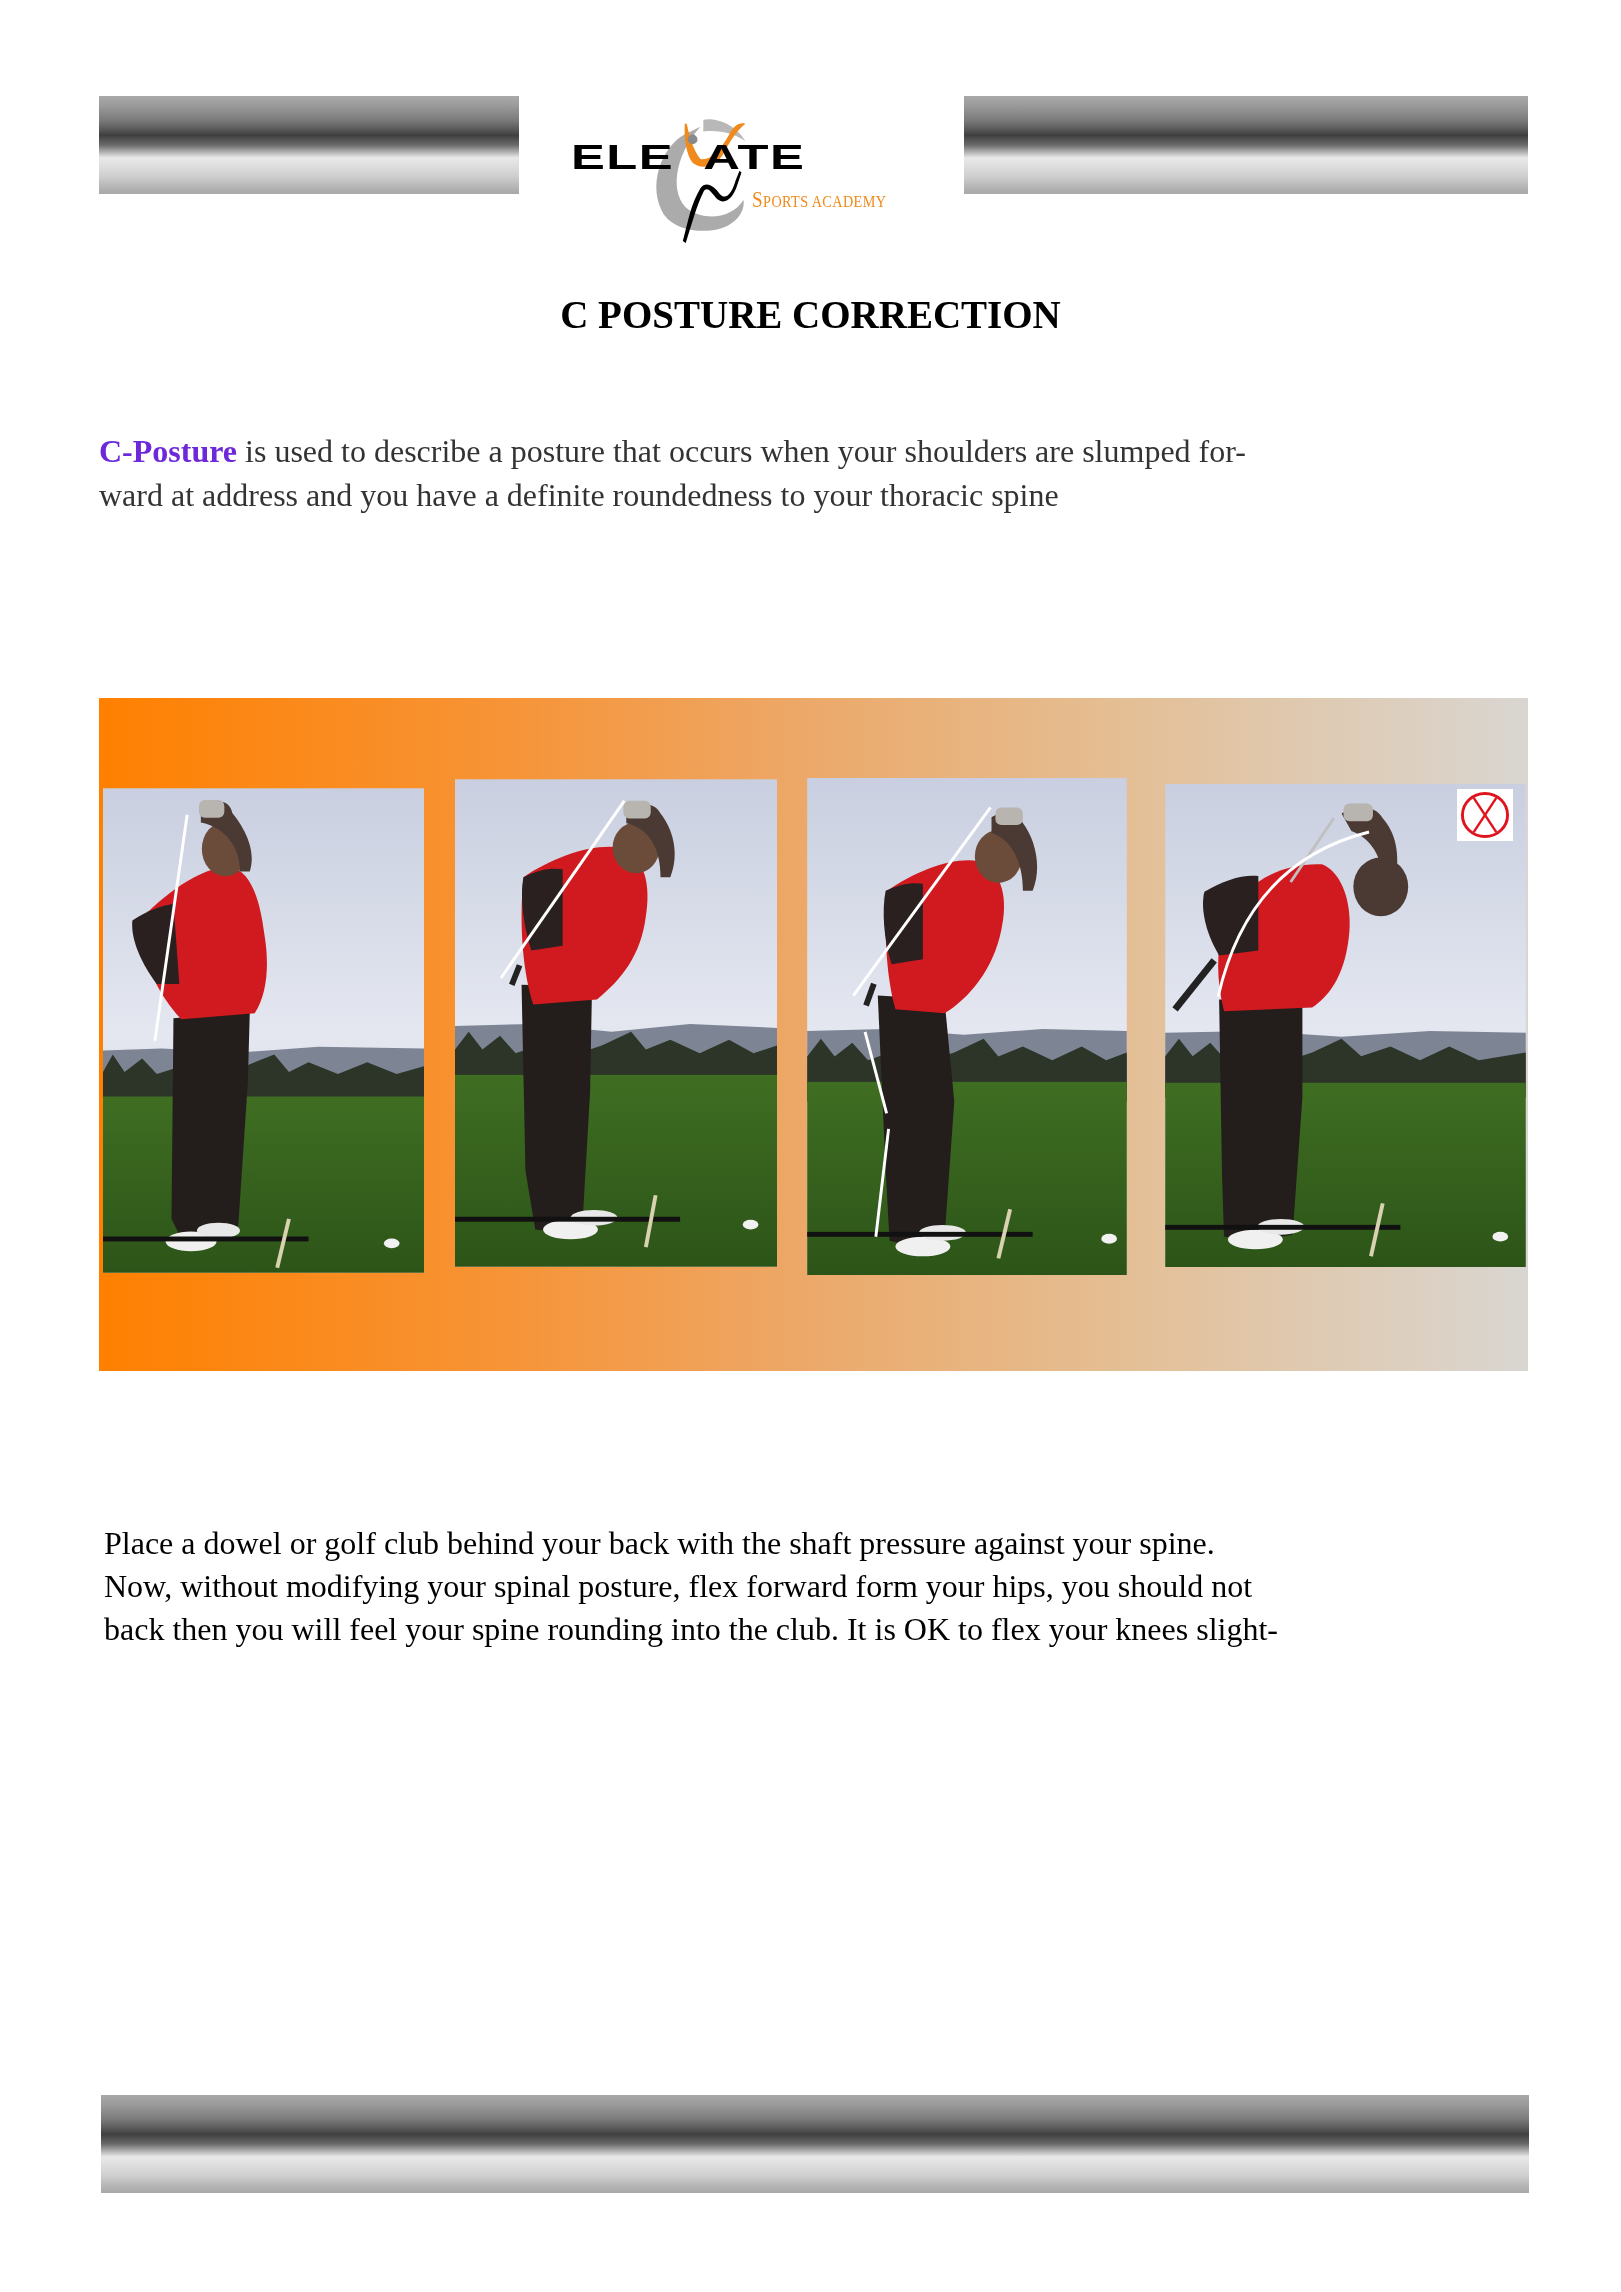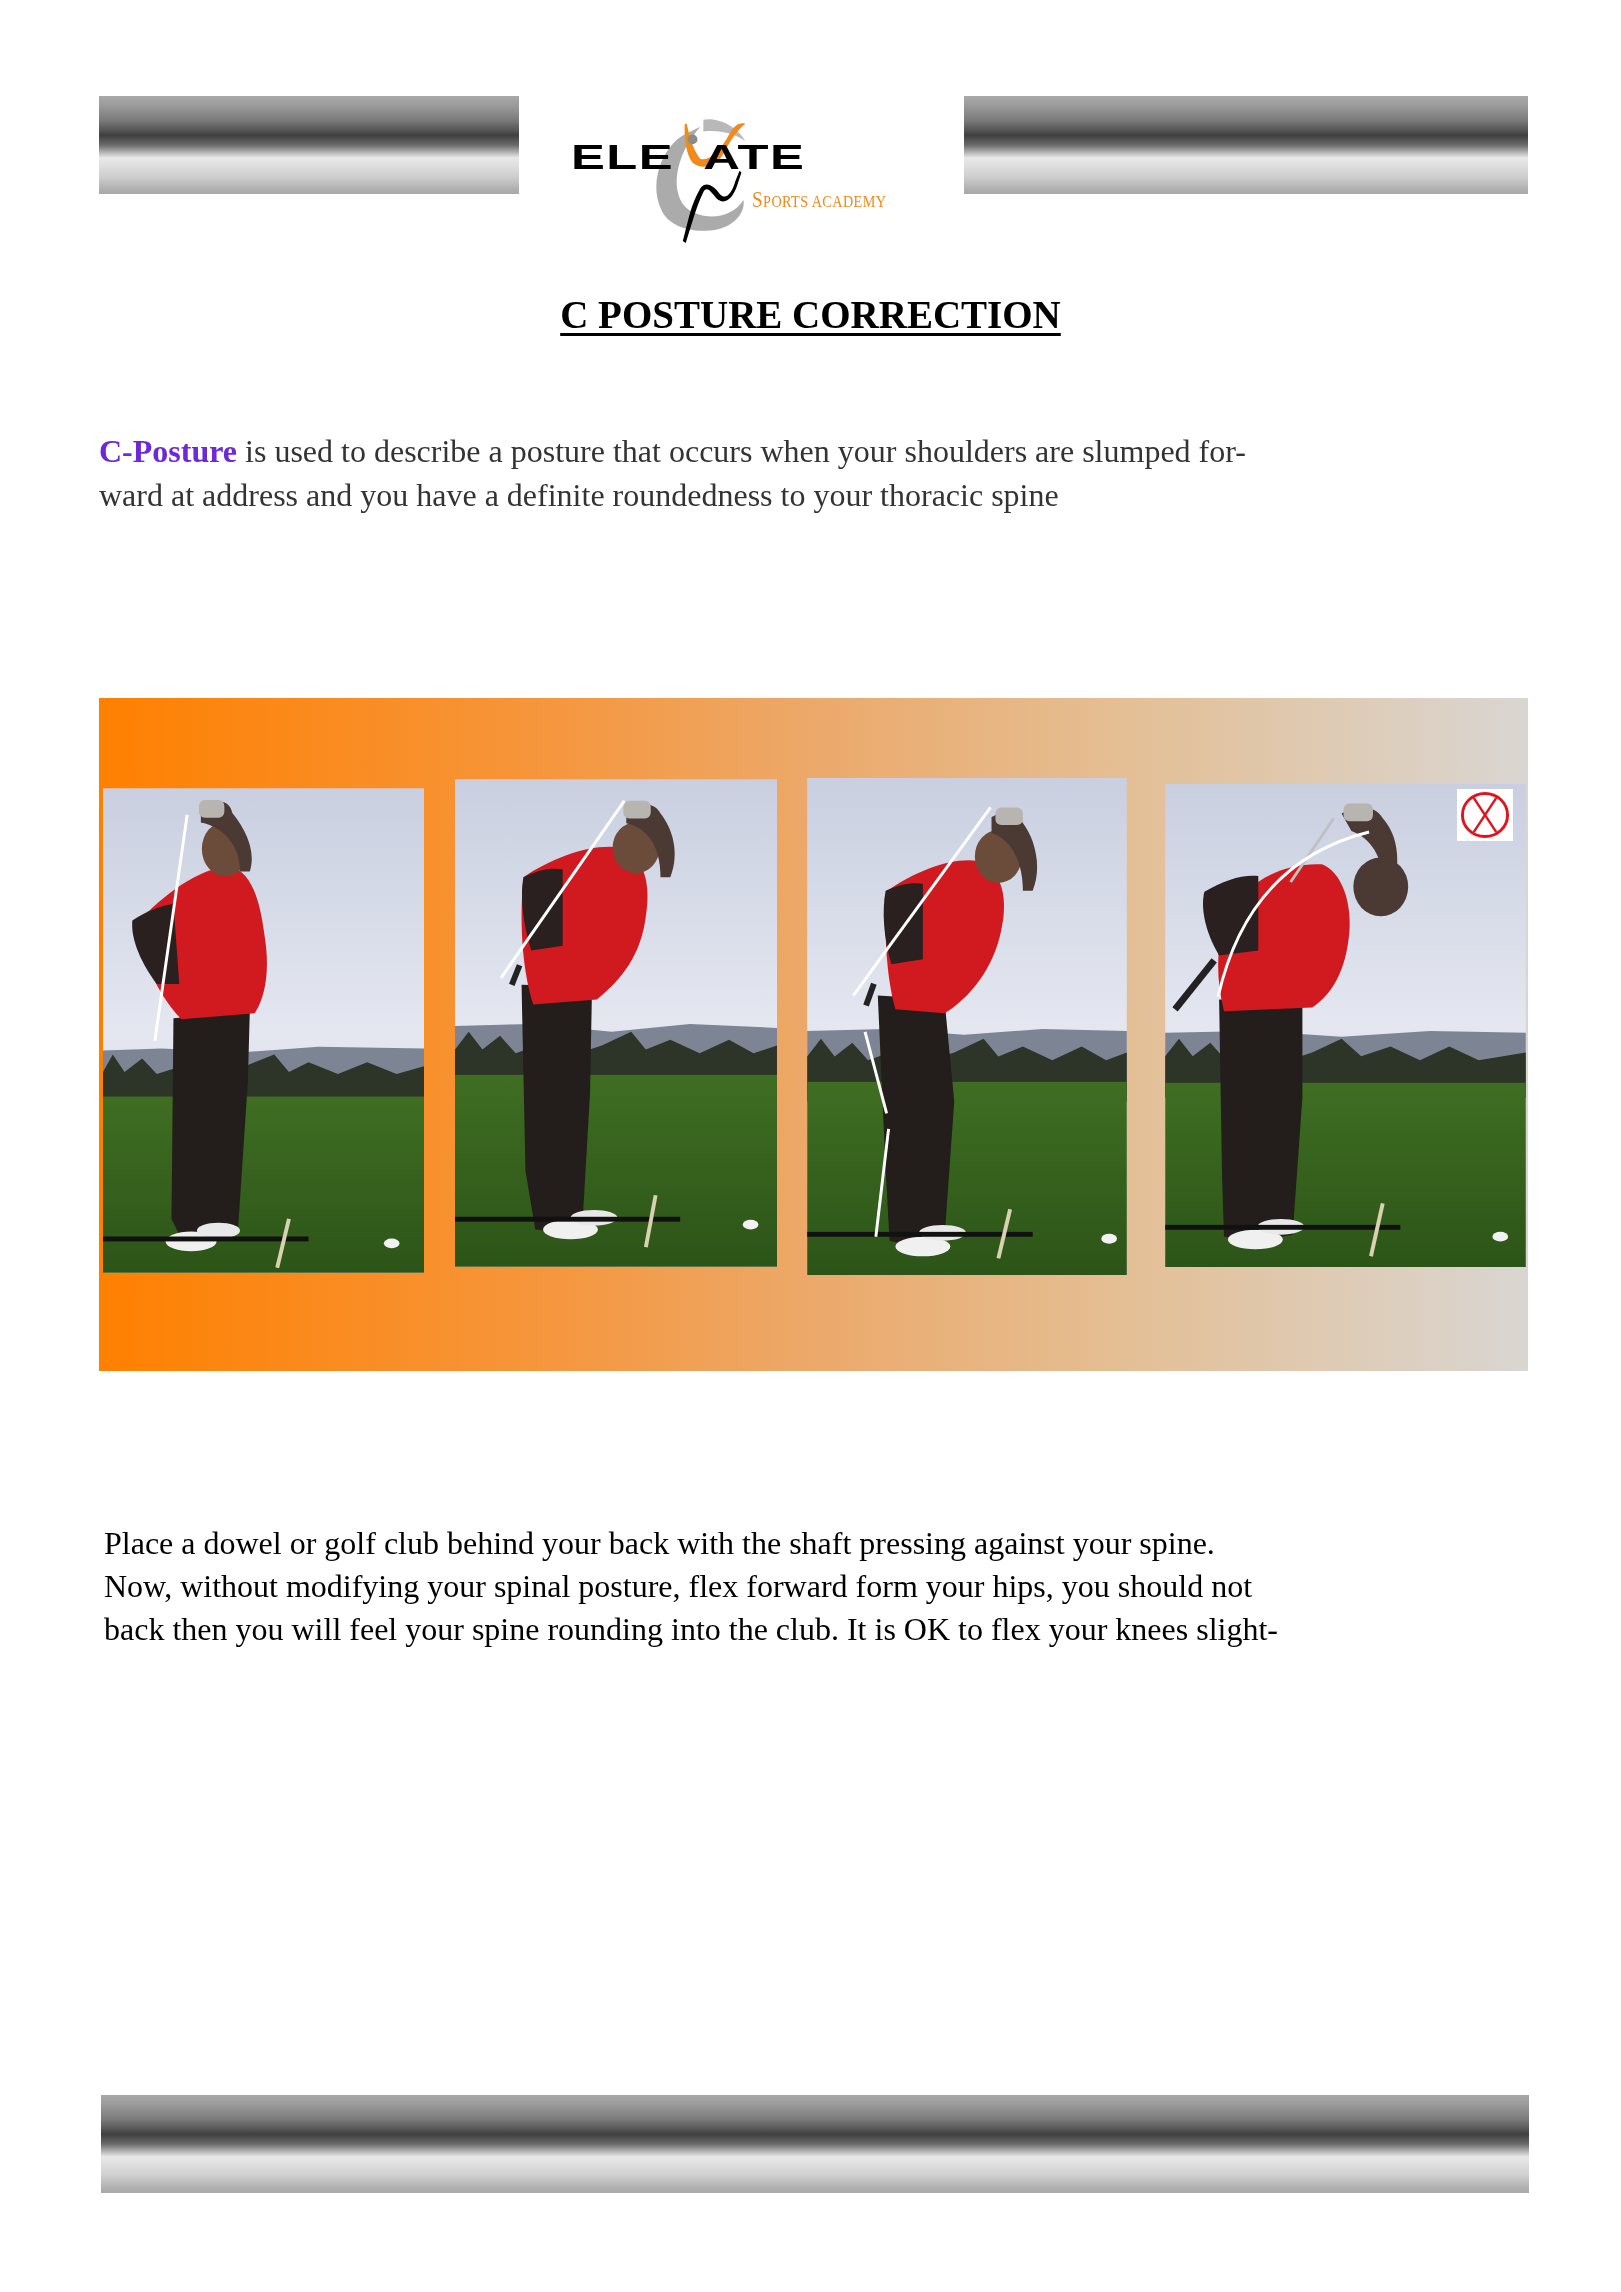--- a/index.html
+++ b/index.html
@@ -24,21 +24,21 @@
   .logo-sub {
     position: absolute; left: 181px; top: 75px; font-family: "Liberation Serif", "DejaVu Serif", serif;
     font-size: 16.7px; color: #f08a1c; transform: scaleX(0.85); transform-origin: left top; white-space: nowrap; letter-spacing: 0.5px;
   }
   .logo-sub .cap { font-size: 22.5px; }
 
   .title {
     position: absolute; left: 0; width: 1621px; top: 292px; text-align: center;
     font-family: "Liberation Serif", "DejaVu Serif", serif; font-weight: bold; font-size: 39px;
   }
-  .title span { text-decoration: underline; text-decoration-thickness: 2.9px; text-underline-offset: 4.9px; }
+  .title span { text-decoration-thickness: 2.9px; text-underline-offset: 4.9px; }
 
   .para {
     position: absolute; font-family: "Liberation Serif", "DejaVu Serif", serif; font-size: 32px; line-height: 44px; color: #222;
   }
   #intro { left: 99px; top: 429px; width: 1431px; color: #333; }
   #intro b { color: #6d28d9; }
   #instructions { left: 104px; top: 1522px; width: 1431px; color: #000; line-height: 43px; }
   .line { display: block; white-space: nowrap; }
 
   .banner {
@@ -222,19 +222,19 @@
 
 <div class="wrong-mark">
   <svg width="56" height="52" viewBox="0 0 57 53">
     <ellipse cx="28.5" cy="26.5" rx="23" ry="22" fill="none" stroke="#e0141e" stroke-width="3"></ellipse>
     <line x1="17" y1="9" x2="40" y2="44" stroke="#e0141e" stroke-width="2.5"></line>
     <line x1="40" y1="9" x2="17" y2="44" stroke="#e0141e" stroke-width="2.5"></line>
   </svg>
 </div>
 
 <div class="para" id="instructions">
-  <span class="line">Place a  dowel or golf club behind your back with the shaft pressing against your spine.</span>
+  <span class="line">Place a  dowel or golf club behind your back with the shaft pressure against your spine.</span>
   <span class="line">Now, without modifying your spinal posture, flex forward form your hips,  you should not</span>
   <span class="line">back then you will feel your spine rounding into the club.  It is OK to flex your knees slight-</span>
 </div>
 
 <div class="metal-bar" id="bar-footer"></div>
 
 
 </body></html>

